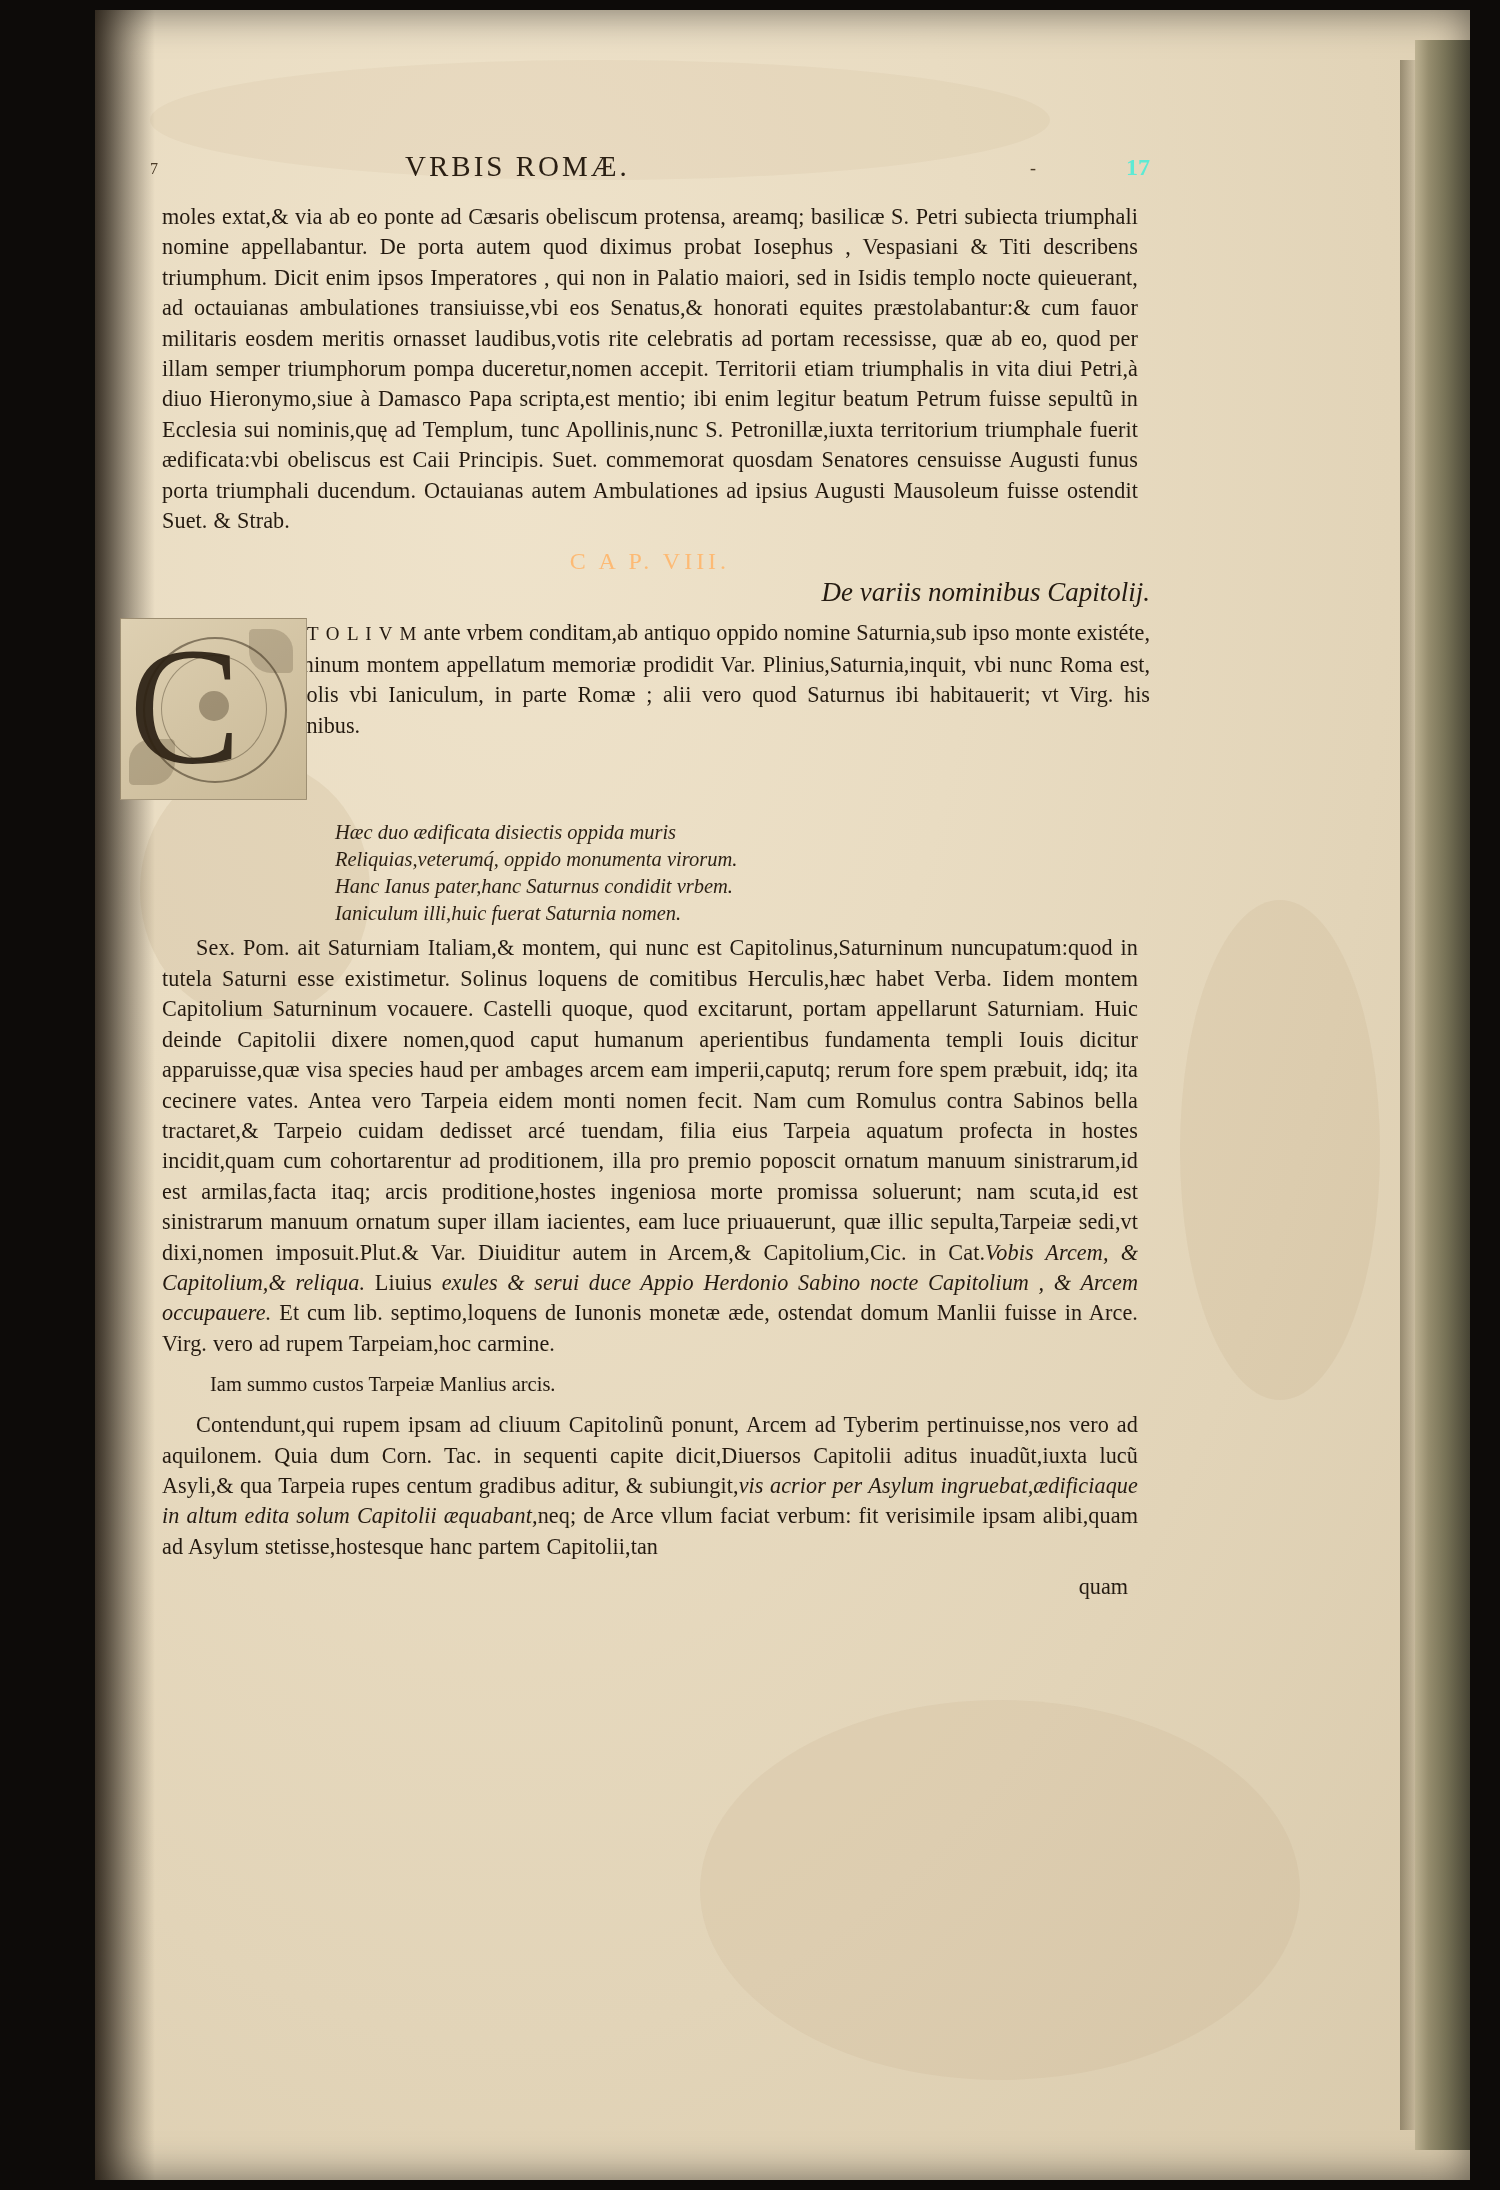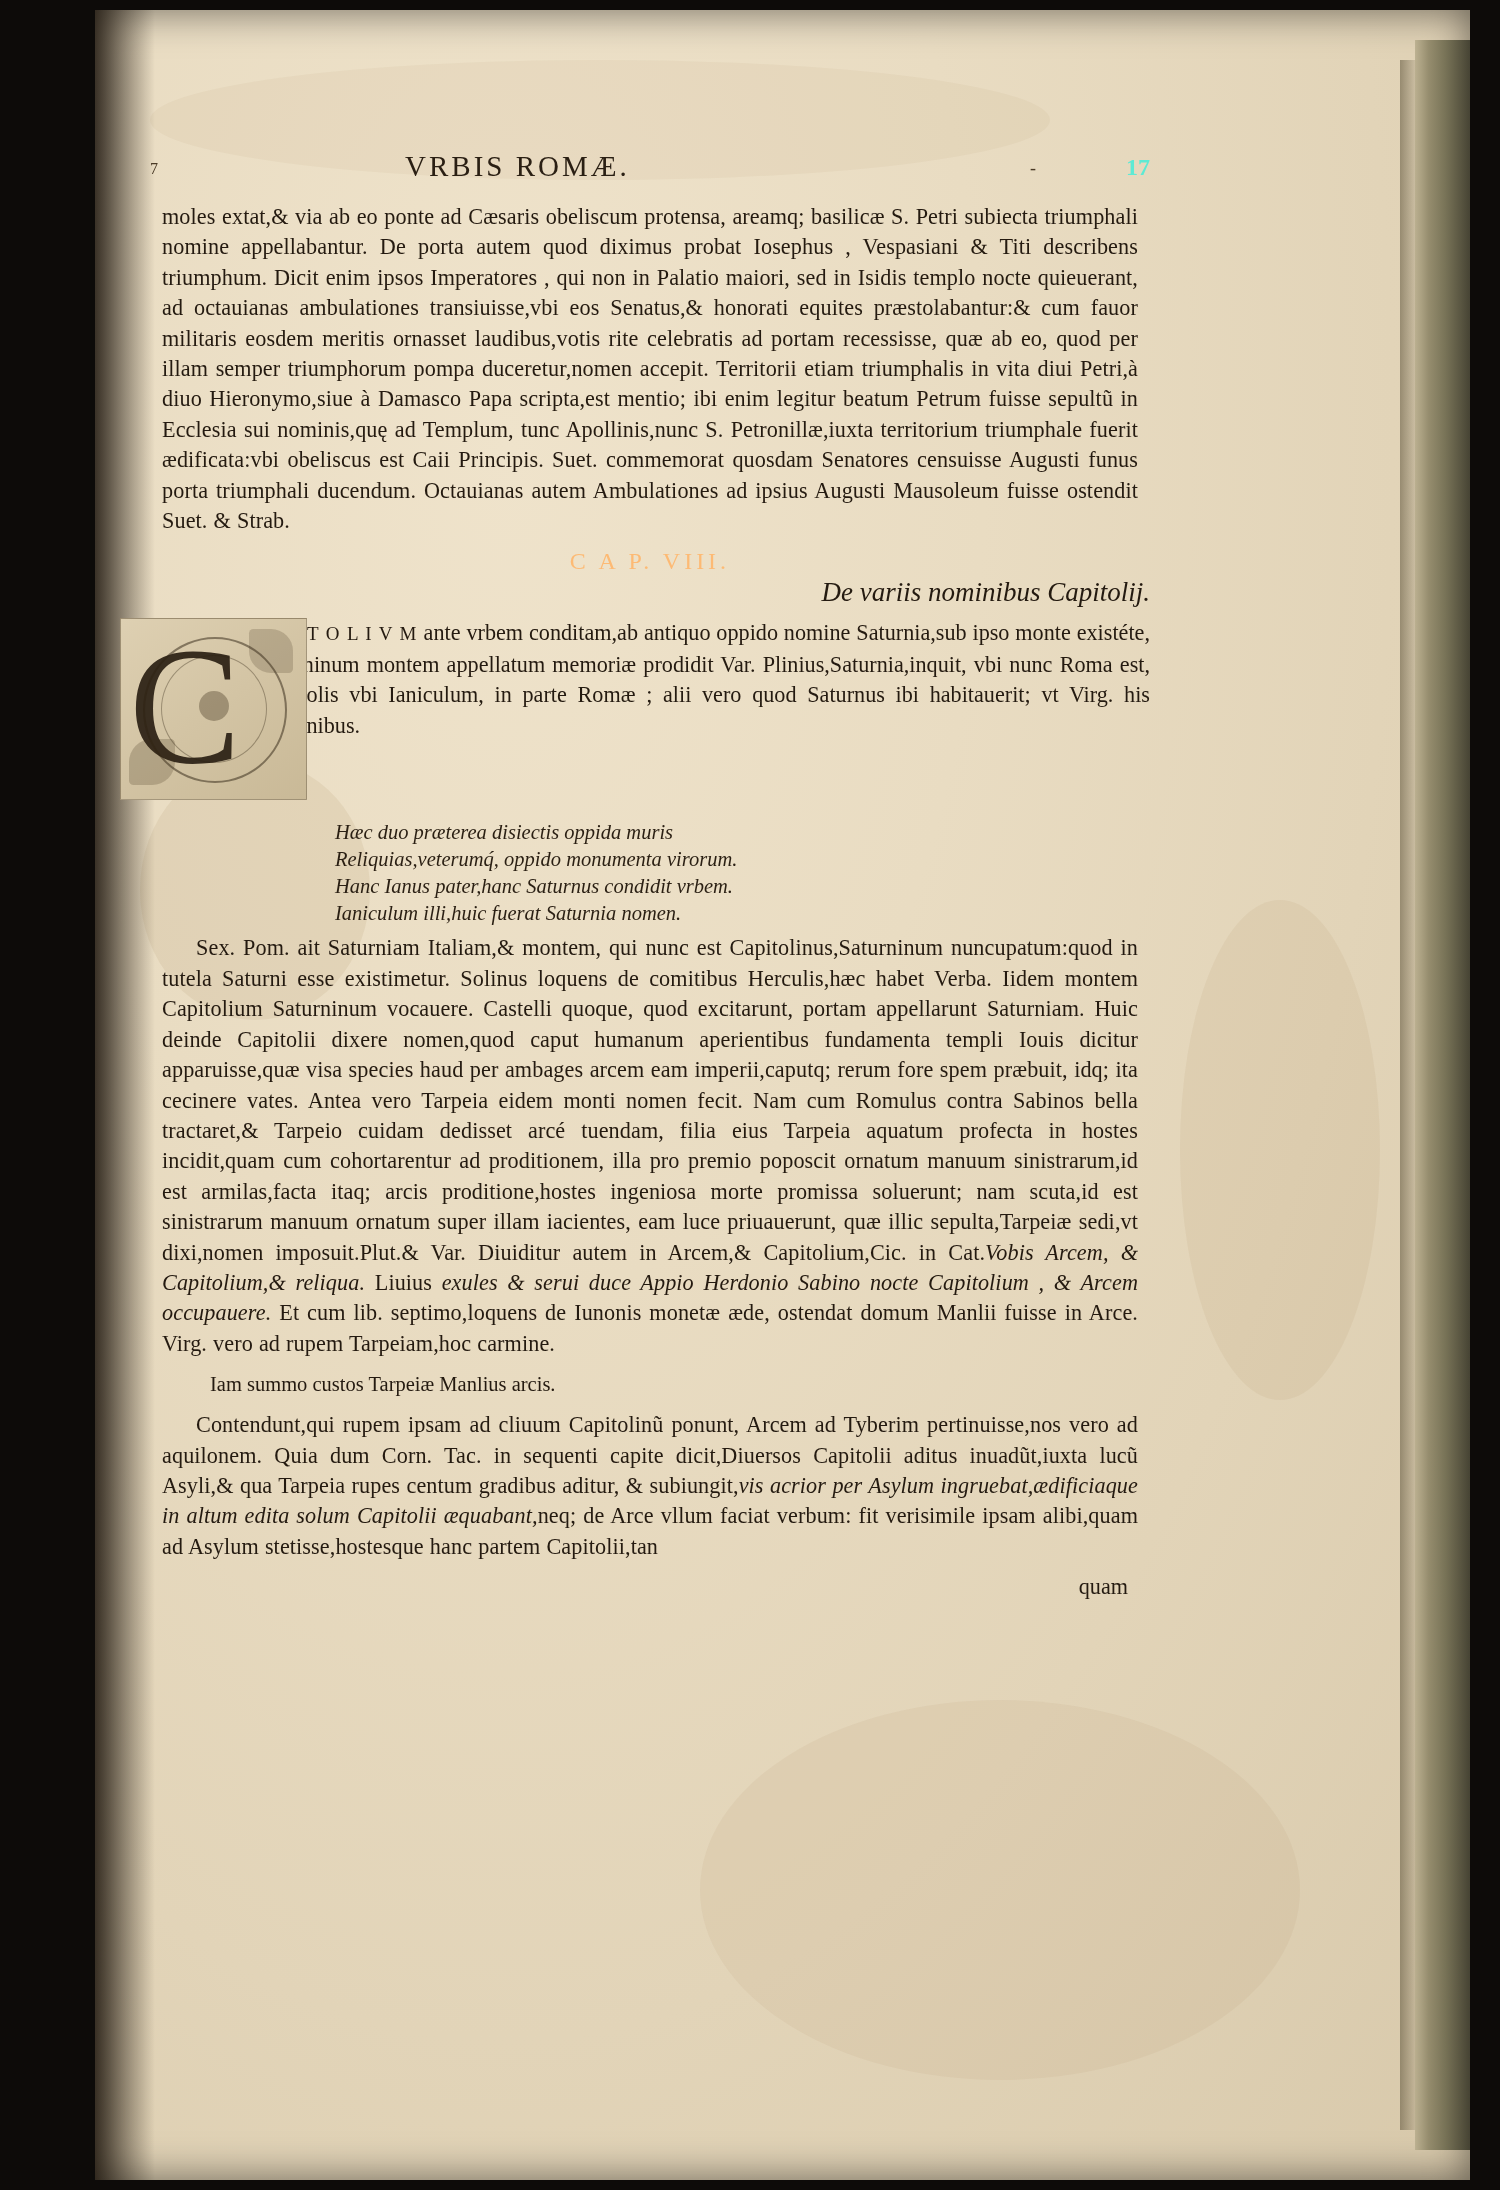--- a/index.html
+++ b/index.html
@@ -233,21 +233,21 @@
         <div class="initial-orn" style="left:78px; top:72px; width:30px; height:30px; background:rgba(60,45,25,0.35); border:none;"></div>
         <div class="initial-orn" style="left:8px; top:120px; width:46px; height:46px; border-radius:50% 10% 50% 10%; background:rgba(60,45,25,0.22); border:none;"></div>
         <div class="initial-orn" style="left:128px; top:10px; width:44px; height:44px; border-radius:10% 50% 10% 50%; background:rgba(60,45,25,0.20); border:none;"></div>
       </div>
       <div class="initial-text">
         <span class="smallcaps-run">A P I T O L I V M</span><span> ante vrbem conditam,ab antiquo oppido nomine Saturnia,sub ipso monte existéte, Saturninum montem appellatum memoriæ prodidit Var. Plinius,Saturnia,inquit, vbi nunc Roma est, Antipolis vbi Ianiculum, in parte Romæ ; alii vero quod Saturnus ibi habitauerit; vt Virg. his carminibus.</span>
       </div>
     </div>
 
     <div class="verse">
-      <div>Hæc duo præterea disiectis oppida muris</div>
+      <div>Hæc duo ædificata disiectis oppida muris</div>
       <div>Reliquias,veterumq́, oppido monumenta virorum.</div>
       <div>Hanc Ianus pater,hanc Saturnus condidit vrbem.</div>
       <div>Ianiculum illi,huic fuerat Saturnia nomen.</div>
     </div>
 
     <p class="body-p indent p-gap"><span>Sex. Pom. ait Saturniam Italiam,&amp; montem, qui nunc est Capitolinus,Saturninum nuncupatum:quod in tutela Saturni esse existimetur. Solinus loquens de comitibus Herculis,hæc habet Verba. Iidem montem Capitolium Saturninum vocauere.  Castelli quoque, quod excitarunt, portam appellarunt Saturniam. Huic deinde Capitolii dixere nomen,quod caput humanum aperientibus fundamenta templi Iouis dicitur apparuisse,quæ visa species haud per ambages arcem eam imperii,caputq; rerum fore spem præbuit, idq; ita cecinere vates. Antea vero Tarpeia eidem monti nomen fecit. Nam cum Romulus contra Sabinos bella tractaret,&amp; Tarpeio cuidam dedisset arcé tuendam, filia eius Tarpeia aquatum profecta in hostes incidit,quam cum cohortarentur ad proditionem, illa pro premio poposcit ornatum manuum sinistrarum,id est armilas,facta itaq; arcis proditione,hostes ingeniosa morte promissa soluerunt; nam scuta,id est sinistrarum manuum ornatum super illam iacientes, eam luce priuauerunt, quæ illic sepulta,Tarpeiæ sedi,vt dixi,nomen imposuit.Plut.&amp; Var. Diuiditur autem in Arcem,&amp; Capitolium,Cic. in Cat.</span><span class="ital">Vobis Arcem, &amp; Capitolium,&amp; reliqua.</span><span> Liuius </span><span class="ital">exules &amp; serui duce Appio Herdonio Sabino nocte Capitolium , &amp; Arcem occupauere.</span><span> Et cum lib. septimo,loquens de Iunonis monetæ æde, ostendat domum Manlii fuisse in Arce. Virg. vero ad rupem Tarpeiam,hoc carmine.</span></p>
 
     <div class="verse-single">Iam summo custos Tarpeiæ Manlius arcis.</div>
 
     <p class="body-p indent"><span>Contendunt,qui rupem ipsam ad cliuum Capitolinũ ponunt, Arcem ad Tyberim pertinuisse,nos vero ad aquilonem. Quia dum Corn. Tac. in sequenti capite dicit,Diuersos Capitolii aditus inuadũt,iuxta lucũ Asyli,&amp; qua Tarpeia rupes centum gradibus aditur, &amp; subiungit,</span><span class="ital">vis acrior per Asylum ingruebat,ædificiaque in altum edita solum Capitolii æquabant,</span><span>neq; de Arce vllum faciat verbum: fit verisimile ipsam alibi,quam ad Asylum stetisse,hostesque hanc partem Capitolii,tan</span></p>

